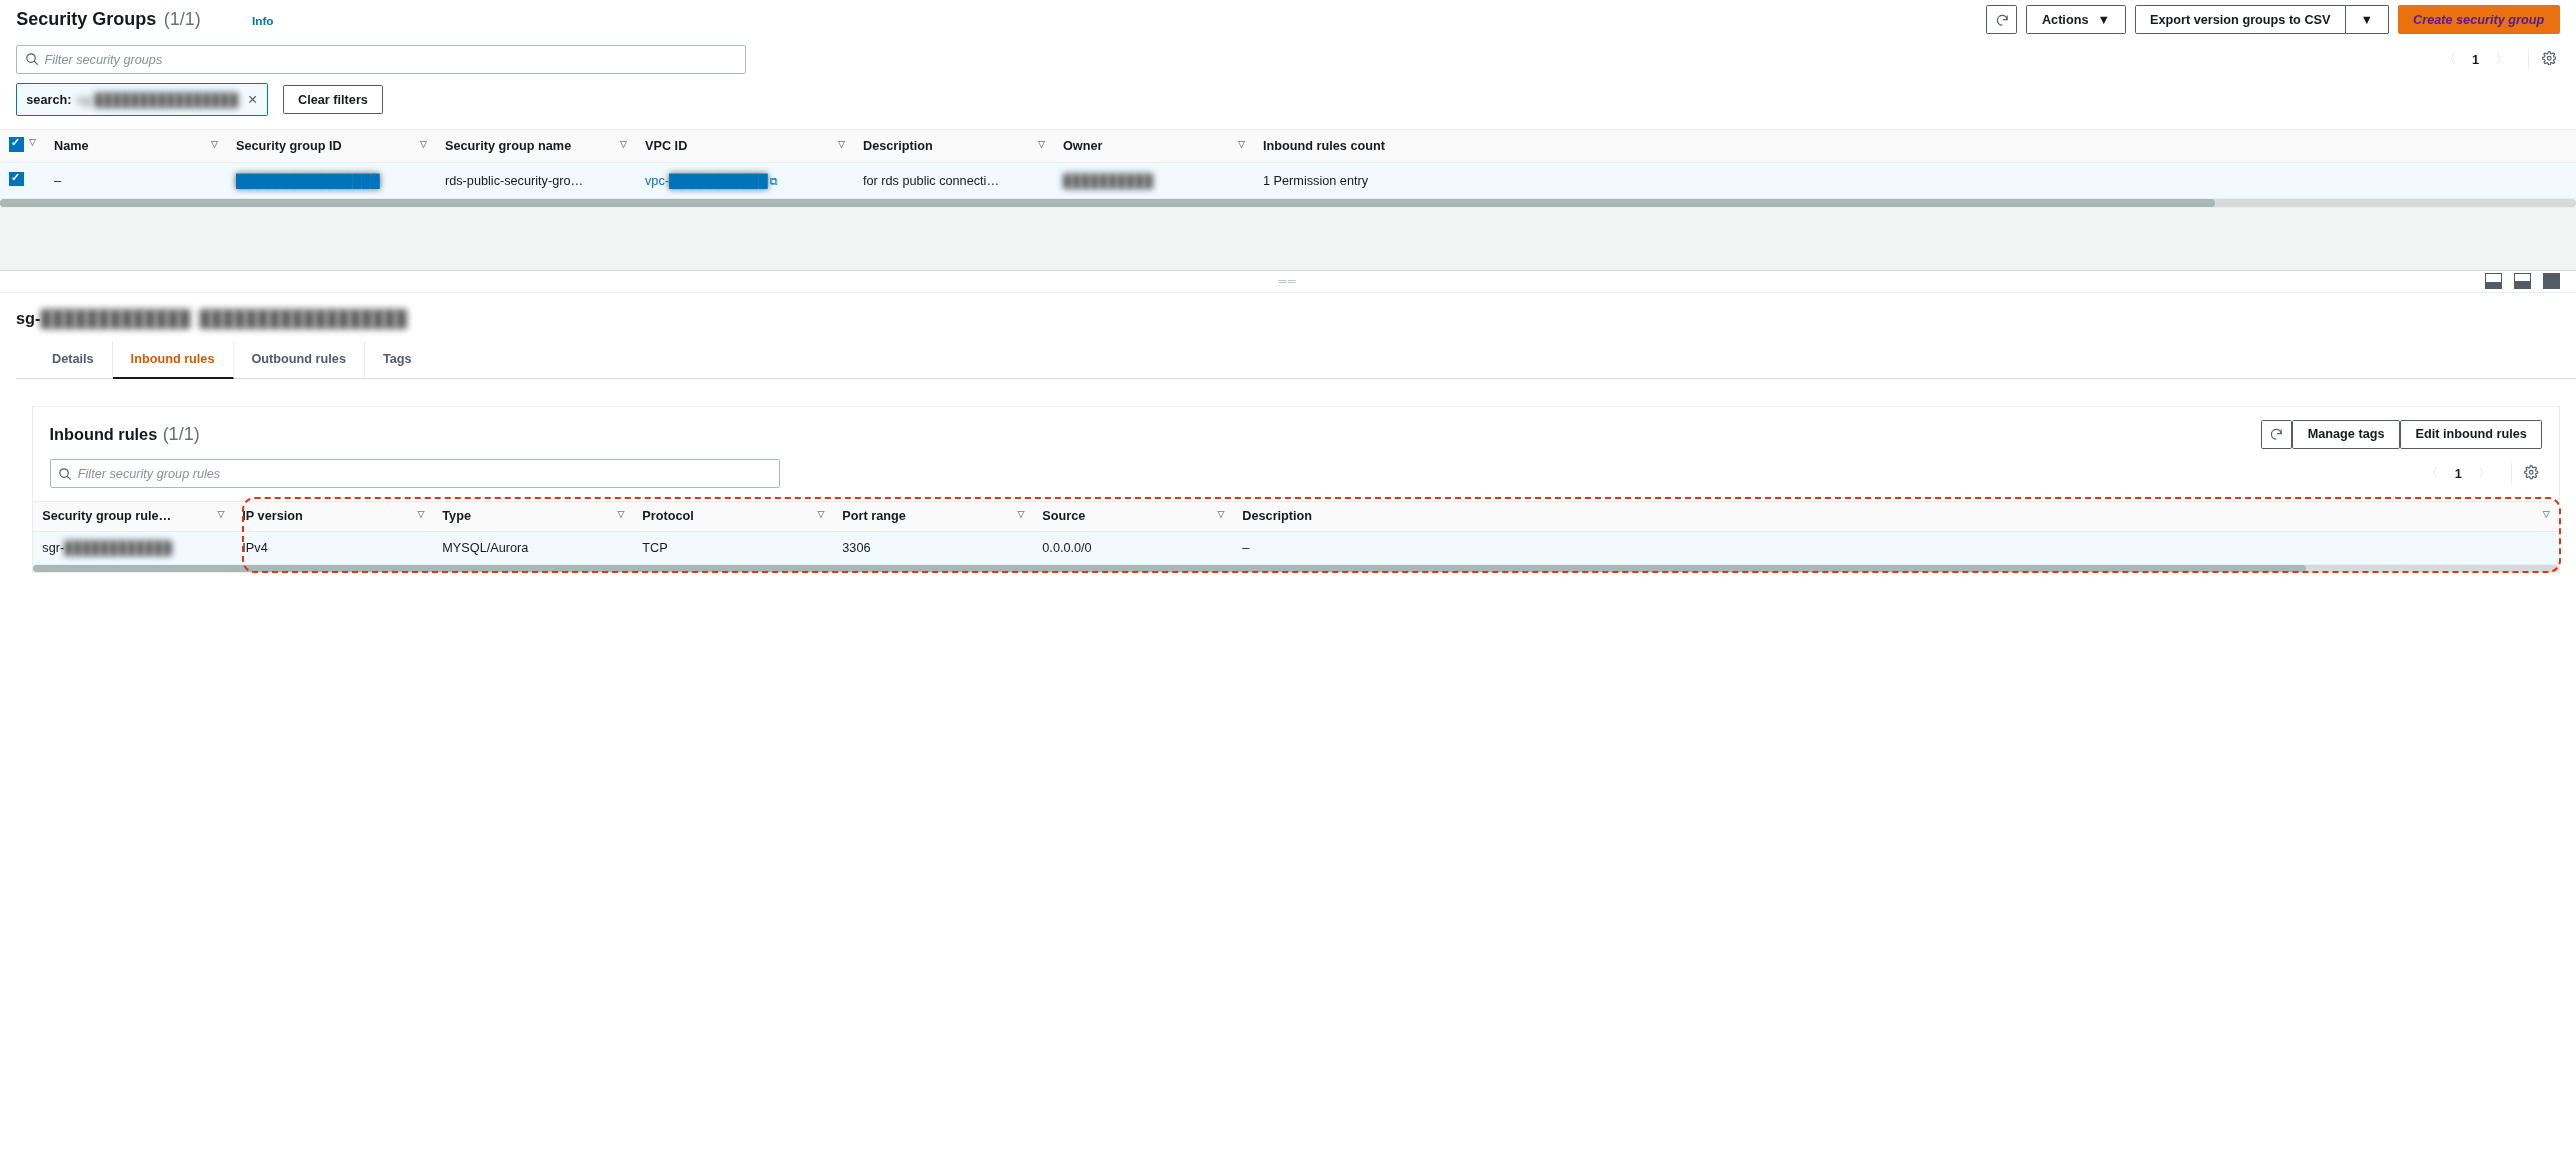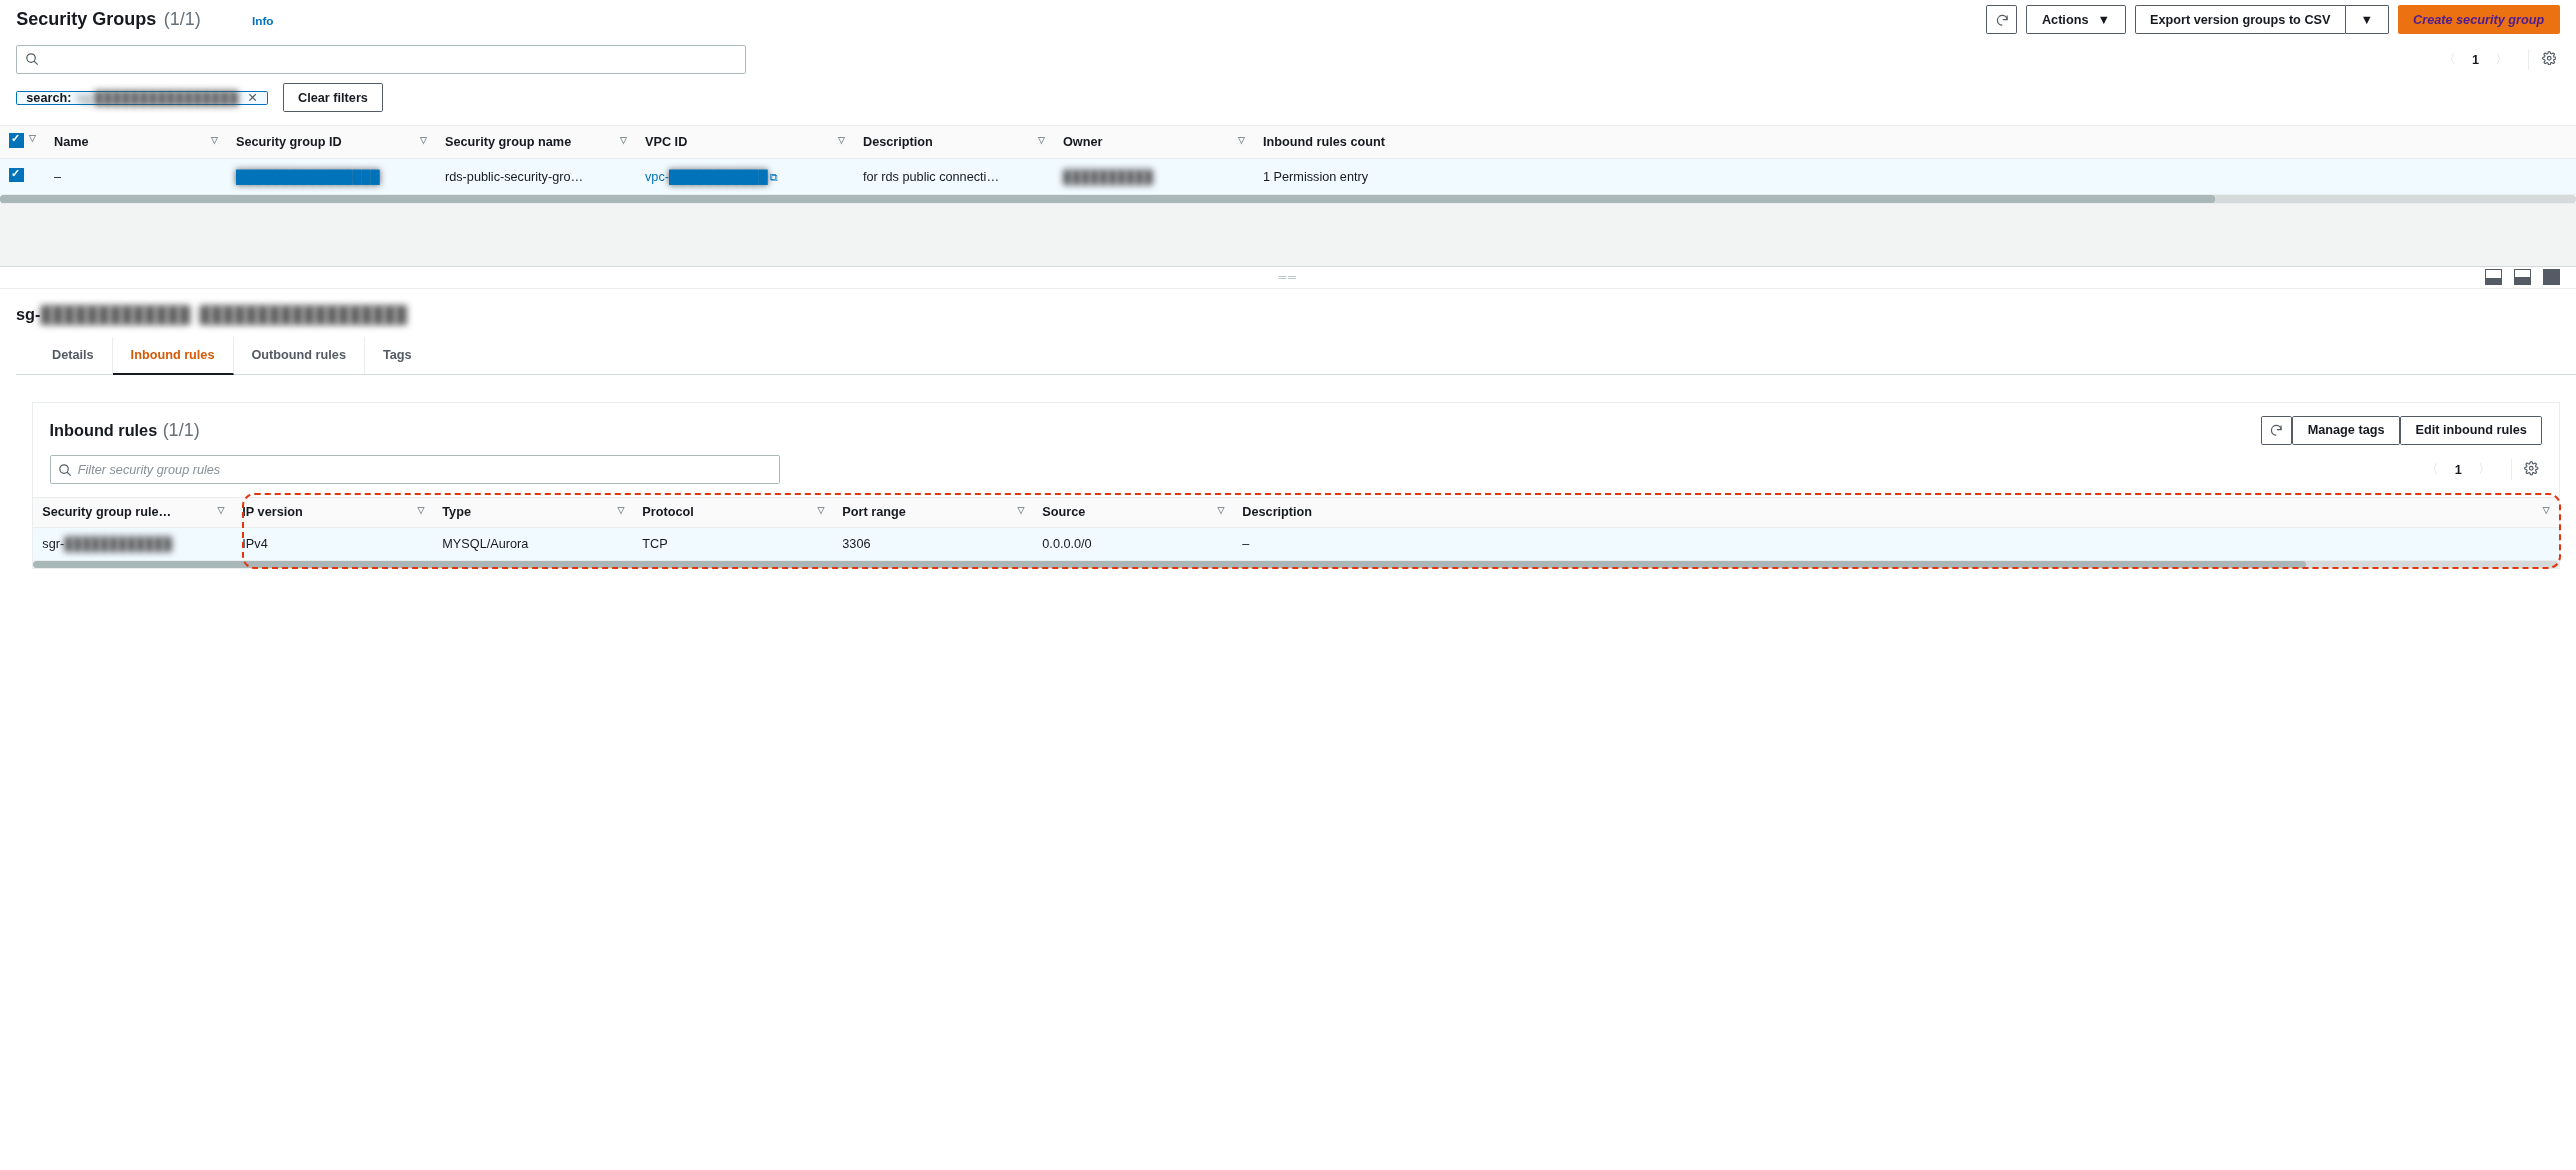--- a/index.html
+++ b/index.html
@@ -21,21 +21,21 @@
   .btn-group .btn:first-child { border-radius: 1.8px 0 0 1.8px; }
   .btn-group .btn:last-child { border-radius: 0 1.8px 1.8px 0; border-left: none; }
   .toolbar { display: flex; gap: 9px; }
 
   .search-row { display: flex; gap: 14.5px; padding: 5.4px 16.3px 5.4px 16.3px; align-items: center; }
   .search-box { flex: 0 0 730px; display: flex; align-items: center; height: 29px; border: 0.9px solid #aab7b8; border-radius: 1.8px; padding: 0 7.3px; gap: 5.4px; }
   .search-box input { border: none; outline: none; flex: 1; font-size: 12.7px; font-style: italic; color: #687078; background: transparent; height: 100%; }
   .search-box input::placeholder { font-style: italic; color: #879196; }
 
   .filter-row { display: flex; gap: 14.5px; padding: 3.6px 16.3px 12.7px 16.3px; align-items: center; }
-  .filter-chip { display: inline-flex; align-items: center; height: 14px; border: 0.9px solid #0073bb; background:#f1faff; border-radius: 1.8px; padding: 0 5.4px 0 9px; font-size: 12.7px; gap: 5.4px; }
+  .filter-chip { display: inline-flex; align-items: center; height: 33px; border: 0.9px solid #0073bb; background:#f1faff; border-radius: 1.8px; padding: 0 5.4px 0 9px; font-size: 12.7px; gap: 5.4px; }
   .filter-chip .label { font-weight: 700; }
   .filter-chip .remove { width: 18px; height: 18px; display:inline-flex;align-items:center;justify-content:center; cursor:pointer; color:#545b64;}
   .blur { color: transparent; text-shadow: 0 0 6.4px rgba(80,80,80,0.9); user-select:none; }
 
   .pager { display:flex; align-items:center; gap:12.7px; margin-left:auto; }
   .pager .arrow { color:#879196; cursor:pointer; font-size:12.7px; padding:1.8px 3.6px;}
   .pager .arrow.disabled { color:#d5dbdb; cursor:default; }
   .pager .num { font-weight:700; }
   .gear { color:#545b64; cursor:pointer; padding:1.8px 3.6px; margin-left:3.6px; border-left:0.9px solid #eaeded; padding-left:12.7px; }
 
@@ -112,20 +112,21 @@
       <button class="btn primary">Create security group</button>
     </div>
   </div>
 
   <div class="search-row">
     <div class="search-box">
       <svg class="icon" viewBox="0 0 24 24">
           <circle cx="10" cy="10" r="7"></circle>
           <line x1="21" y1="21" x2="15" y2="15"></line>
         </svg>
+      <input placeholder="Filter security groups" style="">
     </div>
     <div class="pager">
       <span class="arrow disabled">〈</span>
       <span class="num">1</span>
       <span class="arrow disabled">〉</span>
       <span class="gear">
         <svg class="icon" viewBox="0 0 24 24">
             <circle cx="12" cy="12" r="3"></circle>
             <path d="M19.4 15a1.7 1.7 0 0 0 .3 1.8l.1.1a2 2 0 1 1-2.8 2.8l-.1-.1a1.7 1.7 0 0 0-1.8-.3 1.7 1.7 0 0 0-1 1.5V21a2 2 0 1 1-4 0v-.1a1.7 1.7 0 0 0-1-1.5 1.7 1.7 0 0 0-1.8.3l-.1.1a2 2 0 1 1-2.8-2.8l.1-.1a1.7 1.7 0 0 0 .3-1.8 1.7 1.7 0 0 0-1.5-1H3a2 2 0 1 1 0-4h.1a1.7 1.7 0 0 0 1.5-1 1.7 1.7 0 0 0-.3-1.8l-.1-.1a2 2 0 1 1 2.8-2.8l.1.1a1.7 1.7 0 0 0 1.8.3h0a1.7 1.7 0 0 0 1-1.5V3a2 2 0 1 1 4 0v.1a1.7 1.7 0 0 0 1 1.5h0a1.7 1.7 0 0 0 1.8-.3l.1-.1a2 2 0 1 1 2.8 2.8l-.1.1a1.7 1.7 0 0 0-.3 1.8v0a1.7 1.7 0 0 0 1.5 1H21a2 2 0 1 1 0 4h-.1a1.7 1.7 0 0 0-1.5 1z"></path>
           </svg>

